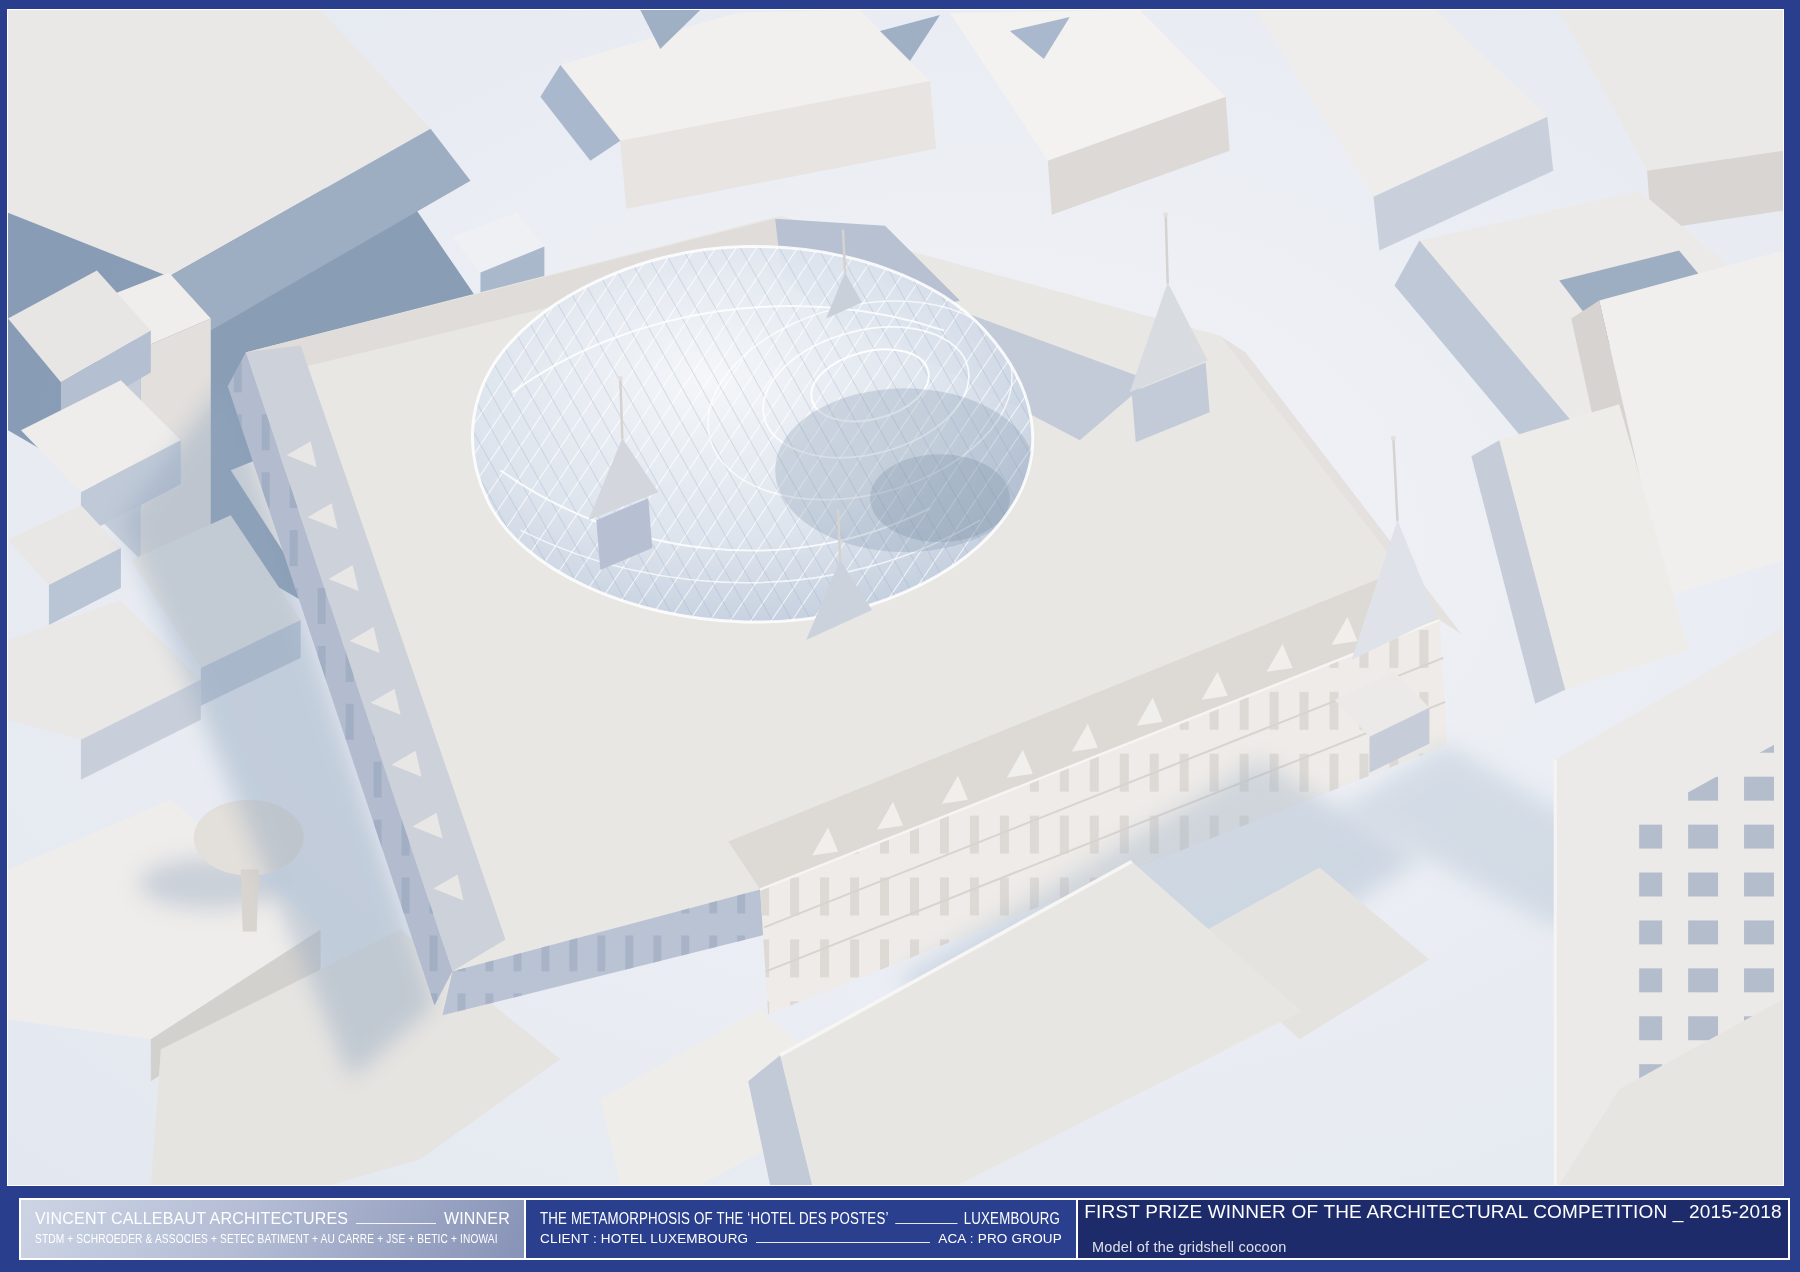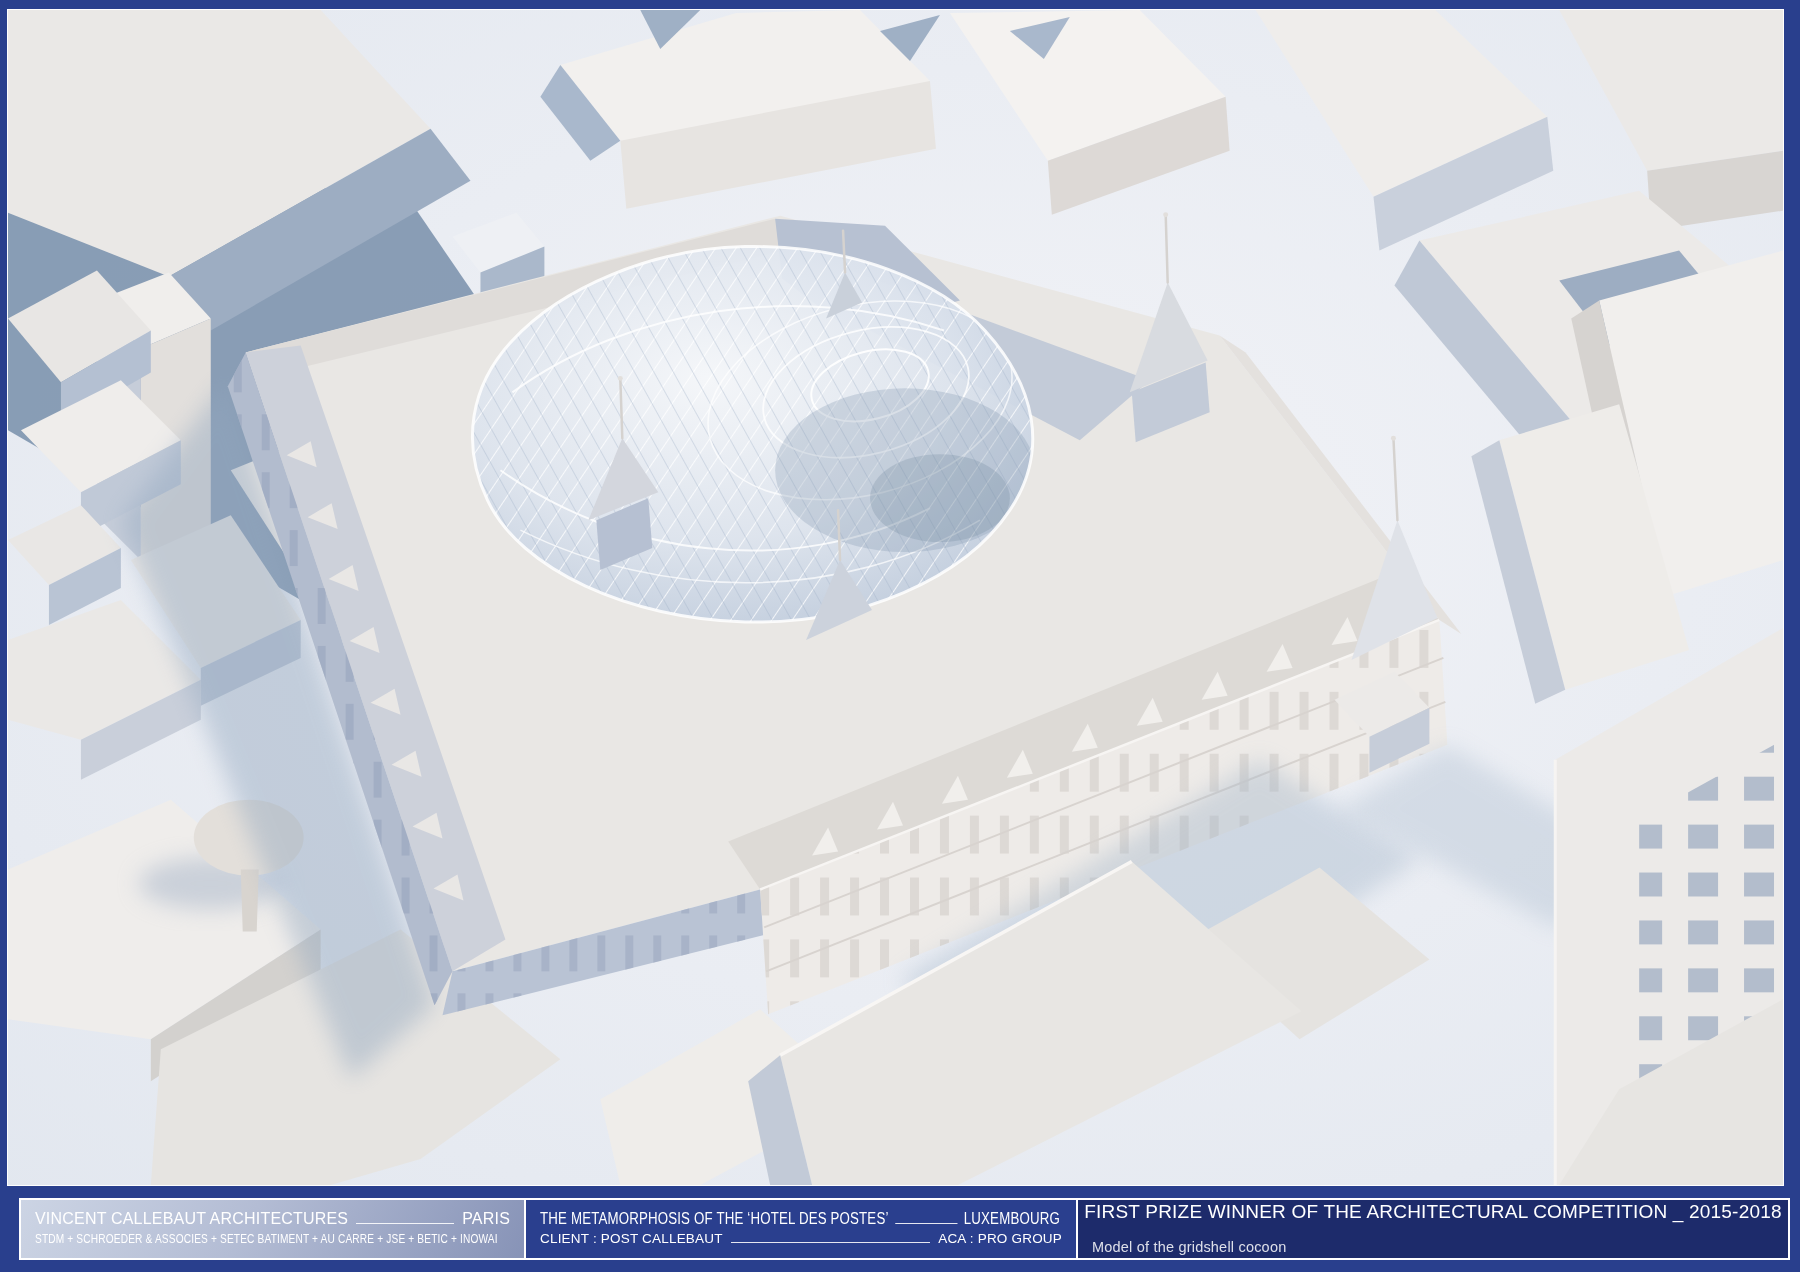--- a/index.html
+++ b/index.html
@@ -261,35 +261,35 @@
       </g>
     </svg>
   </div>
 
   <div class="caption-bar">
 
     <div class="cap-sec sec-architect" style="--g1: #ccd4e4; --g2: #8793b7;">
       <div class="cap-row row1">
         <span>VINCENT CALLEBAUT ARCHITECTURES</span>
         <span class="leader"></span>
-        <span>PARIS</span>
+        <span>WINNER</span>
       </div>
       <div class="cap-row row2">
         <span>STDM + SCHROEDER &amp; ASSOCIES + SETEC BATIMENT + AU CARRE + JSE + BETIC + INOWAI</span>
       </div>
     </div>
 
     <div class="cap-sec sec-project" style="background-color: rgb(42, 63, 142);">
       <div class="cap-row row1">
         <span>THE METAMORPHOSIS OF THE ‘HOTEL DES POSTES’</span>
         <span class="leader"></span>
         <span>LUXEMBOURG</span>
       </div>
       <div class="cap-row row2">
-        <span>CLIENT : POST CALLEBAUT</span>
+        <span>CLIENT : HOTEL LUXEMBOURG</span>
         <span class="leader"></span>
         <span>ACA : PRO GROUP</span>
       </div>
     </div>
 
     <div class="cap-sec sec-award" style="background-color: rgb(29, 43, 107);">
       <div class="cap-row row1">
         <span>FIRST PRIZE WINNER OF THE ARCHITECTURAL COMPETITION _ 2015-2018</span>
       </div>
       <div class="cap-row row2">

